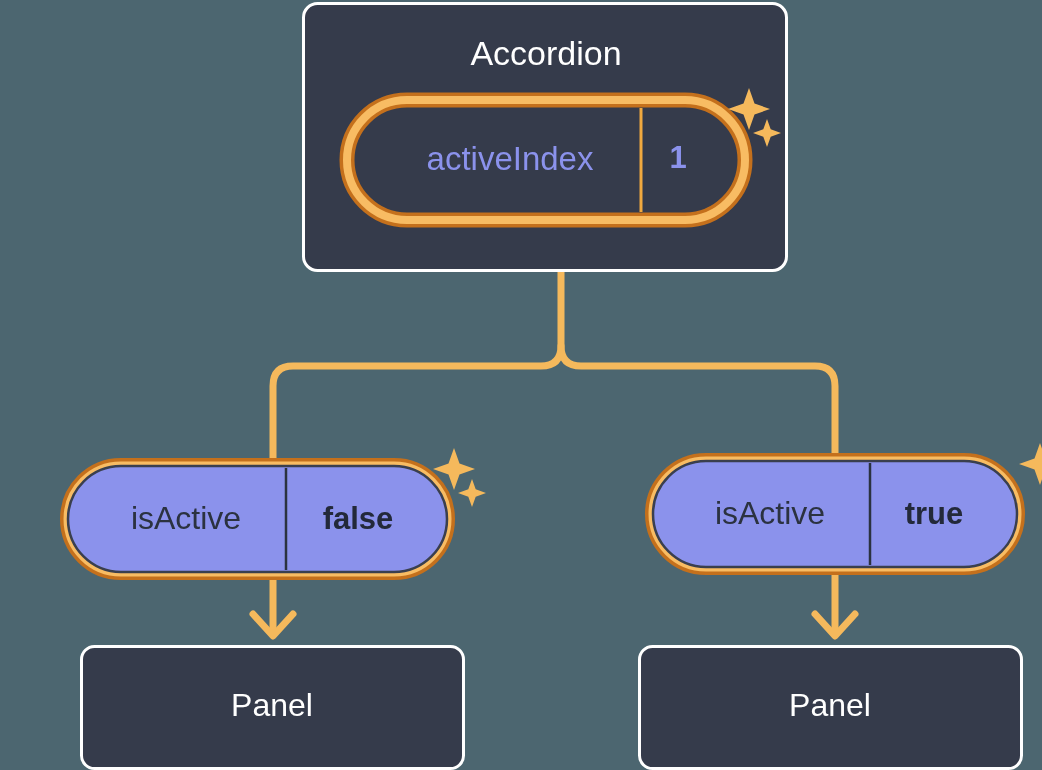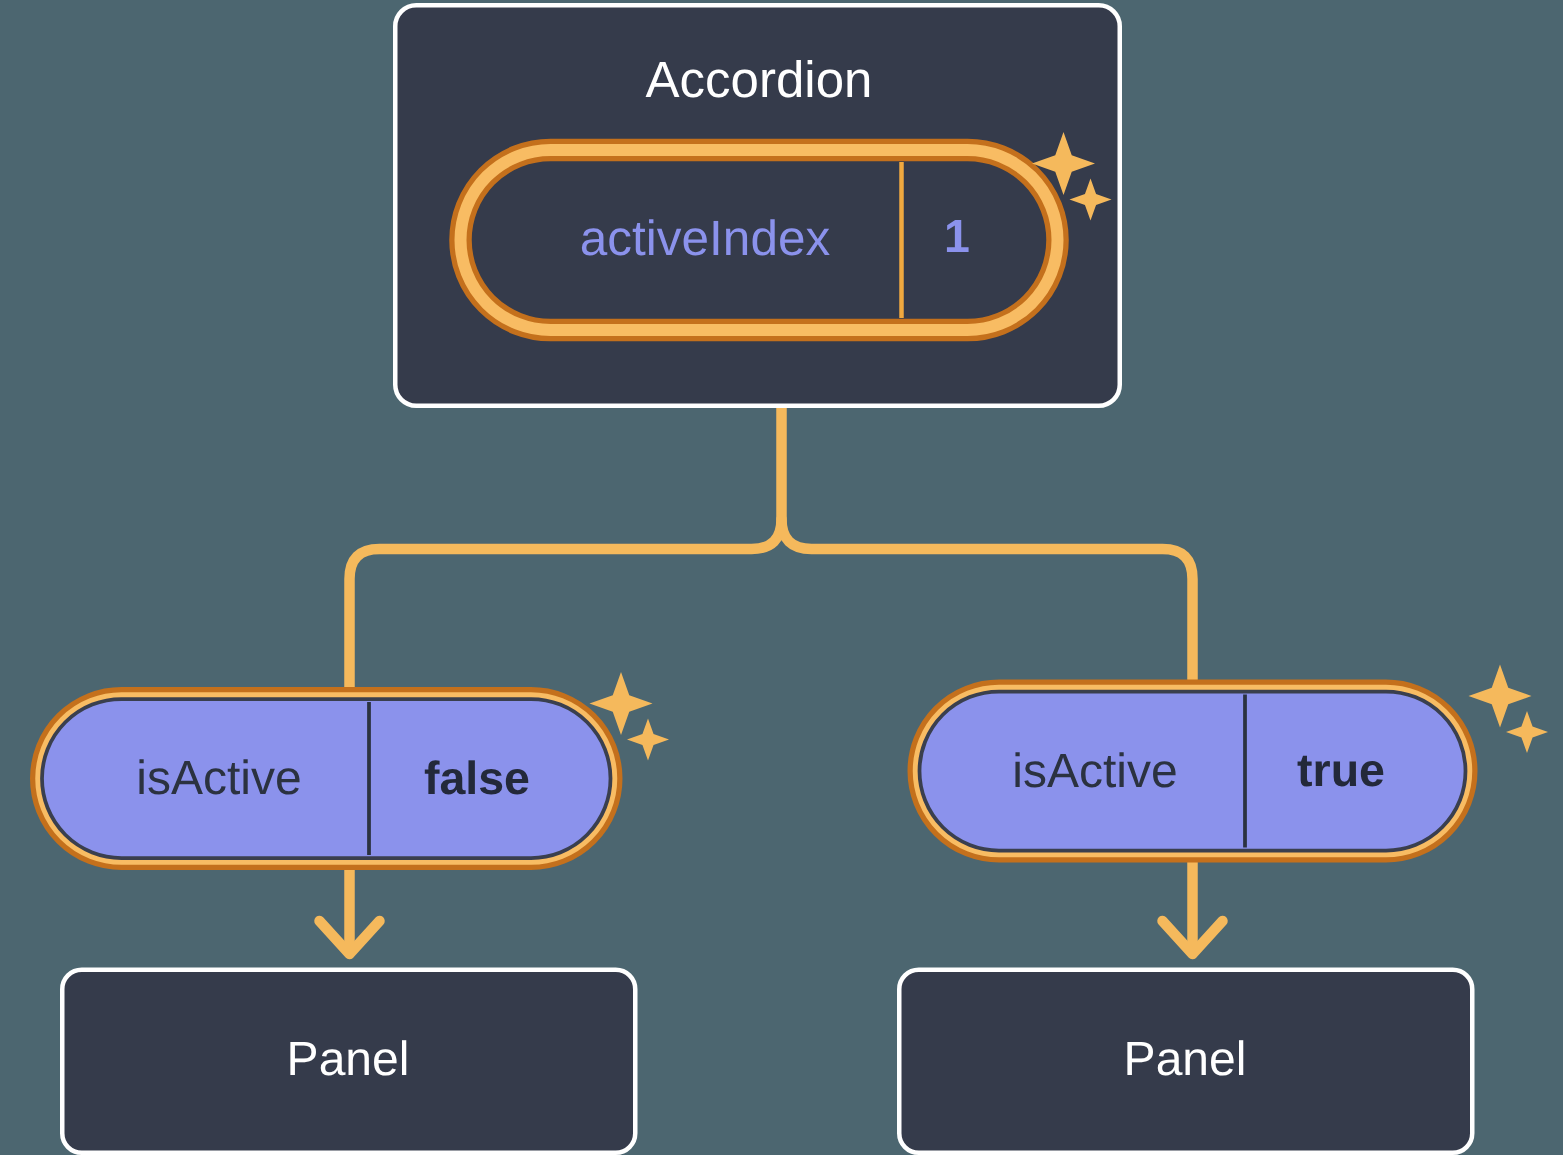--- a/index.html
+++ b/index.html
@@ -10,20 +10,21 @@
   body {
     width: 1042px;
     height: 770px;
     overflow: hidden;
     font-family: "Liberation Sans", sans-serif;
   }
   #stage {
     position: relative;
     width: 924px;
     height: 770px;
+    padding-left: 40px;
   }
   #stage svg {
     display: block;
   }
   .node-title {
     font-family: "Liberation Sans", sans-serif;
     font-size: 34px;
     fill: #FFFFFF;
     text-anchor: middle;
     dominant-baseline: middle;

